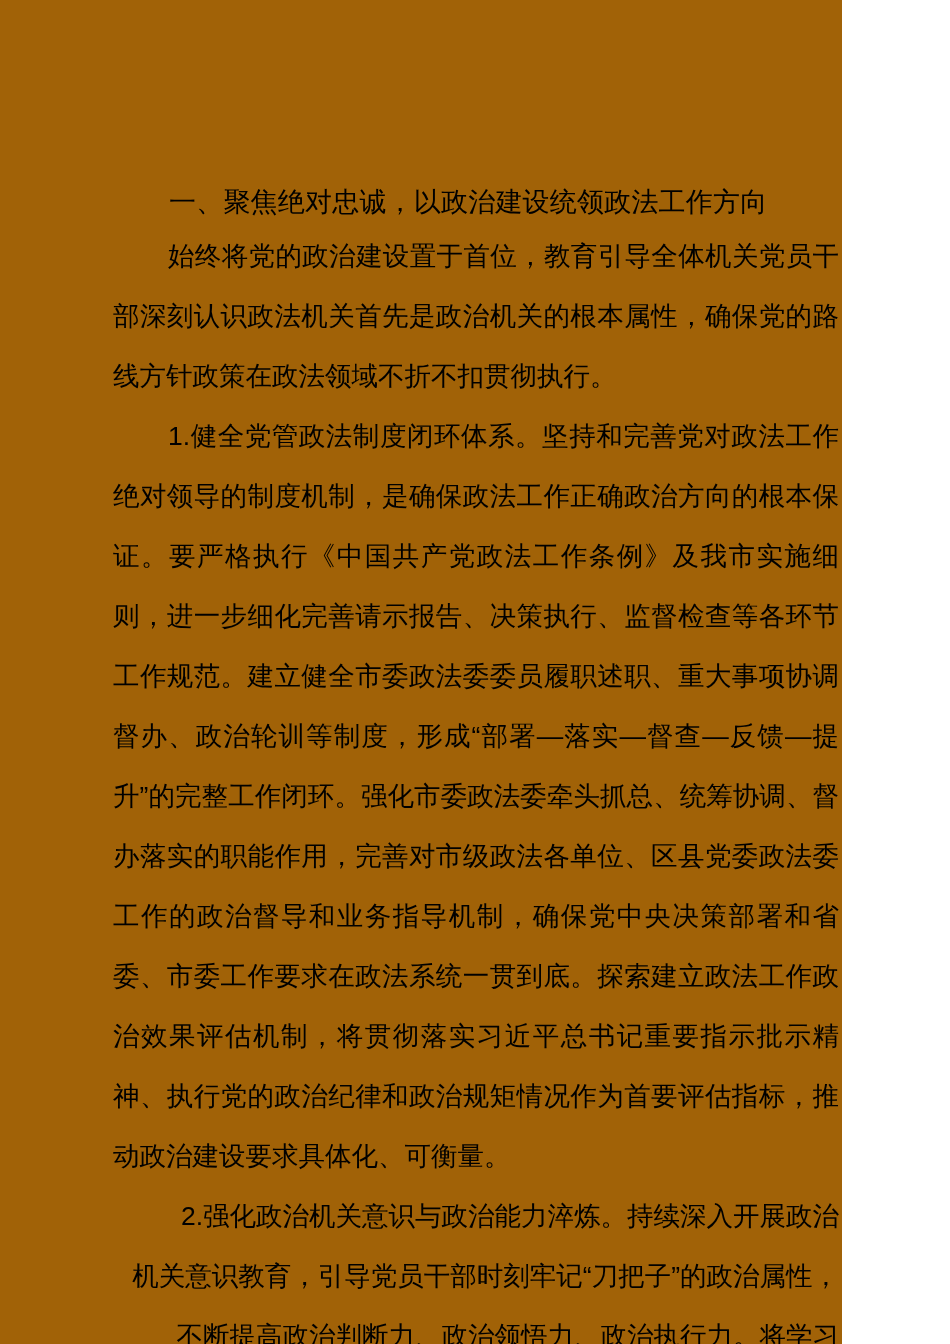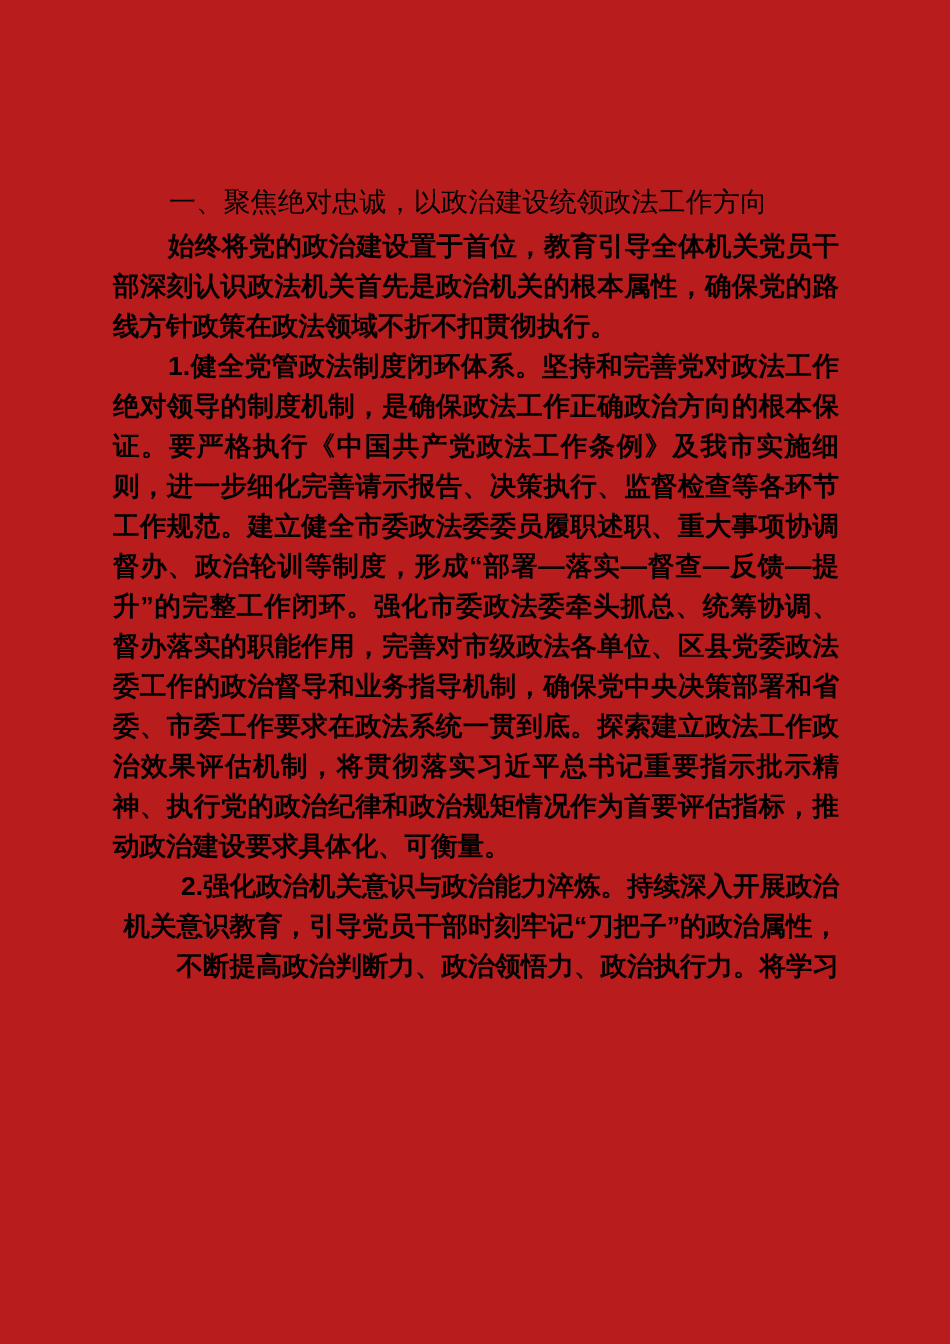--- a/index.html
+++ b/index.html
@@ -9,23 +9,23 @@
   }
 
   body {
     font-family: "Liberation Sans", "DejaVu Sans", sans-serif;
     color: #000000;
     -webkit-font-smoothing: none;
   }
 
   #page {
     position: relative;
-    width: 950px;
+    width: 842px;
     height: 1344px;
-    background: #b91c1c;
+    background: #a16207;
     overflow: hidden;
     box-sizing: border-box;
   }
 
   #text-block {
     position: absolute;
     left: 113px;
     top: 178px;
     width: 726px;
   }
@@ -37,22 +37,22 @@
     font-weight: 400;
     text-indent: 56px;
     letter-spacing: 0.2px;
     margin: 0;
     white-space: pre-wrap;
   }
 
   .doc-para {
     font-family: "Liberation Sans", "DejaVu Sans", sans-serif;
     font-size: 26.5px;
-    line-height: 40px;
-    font-weight: 700;
+    line-height: 60px;
+    font-weight: 400;
     text-indent: 55px;
     text-align: justify;
     text-justify: inter-character;
     letter-spacing: 0px;
     margin: 0;
     word-break: break-all;
     white-space: pre-wrap;
   }
 
   .doc-para.last-para {

